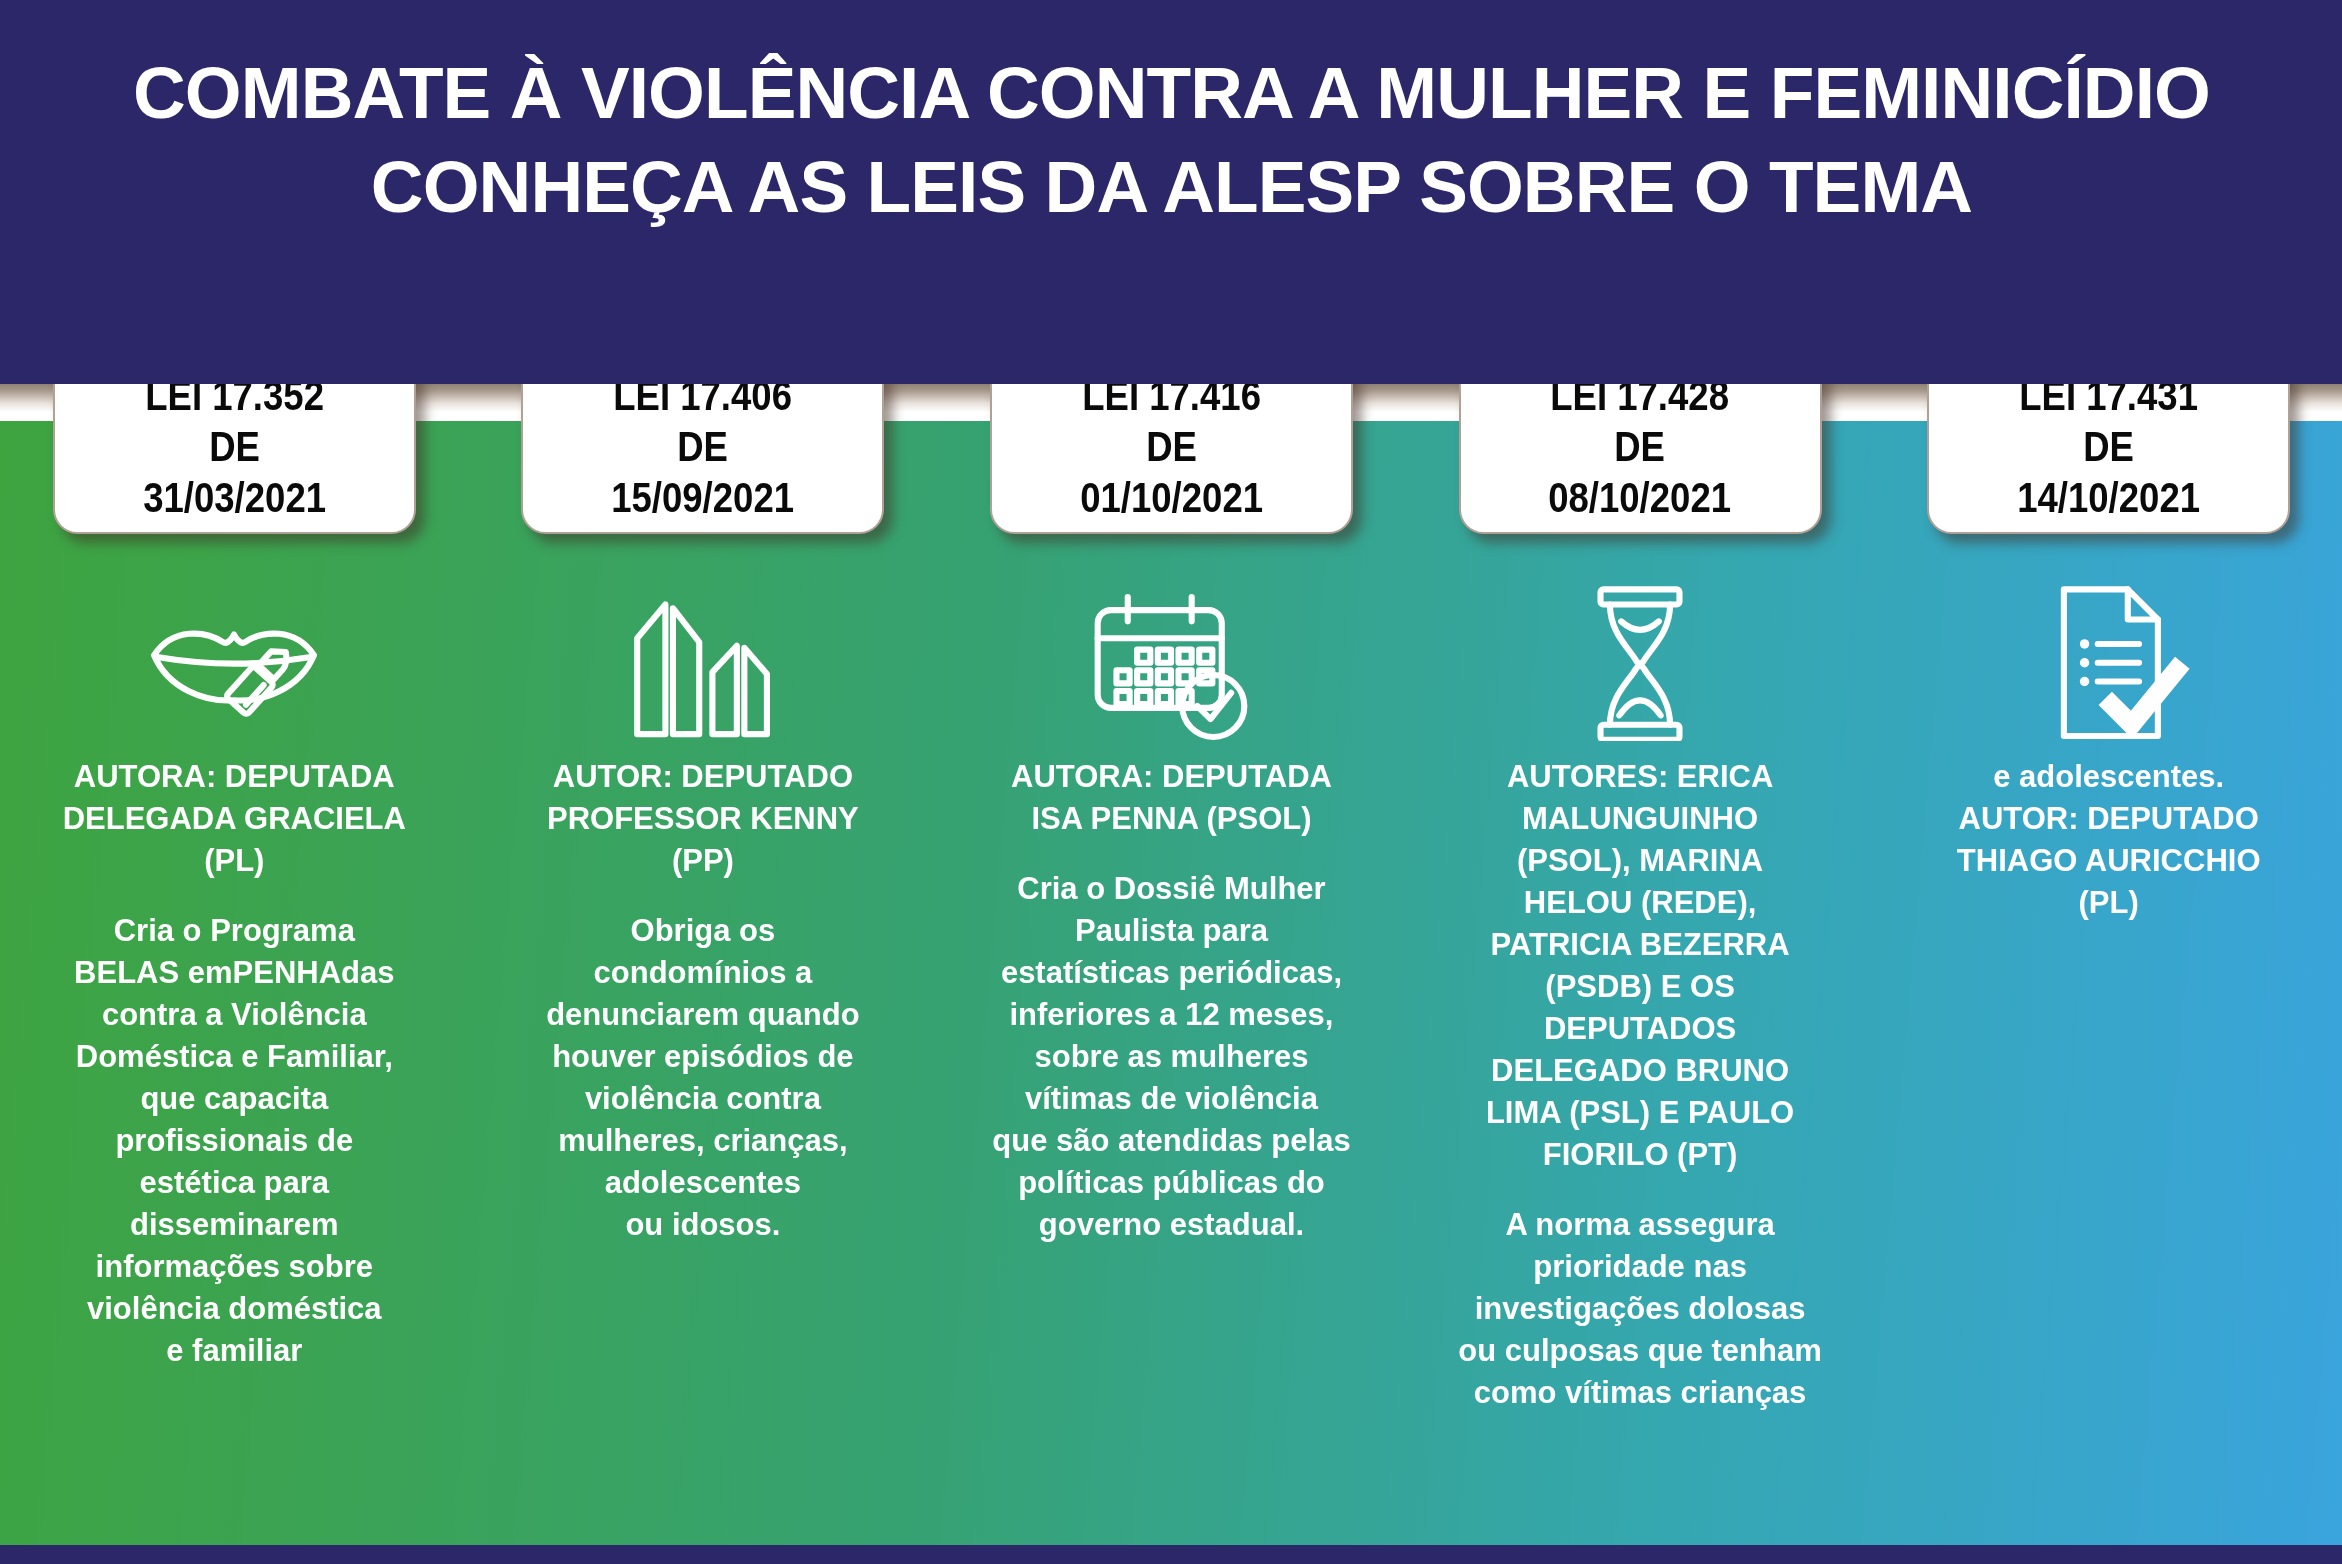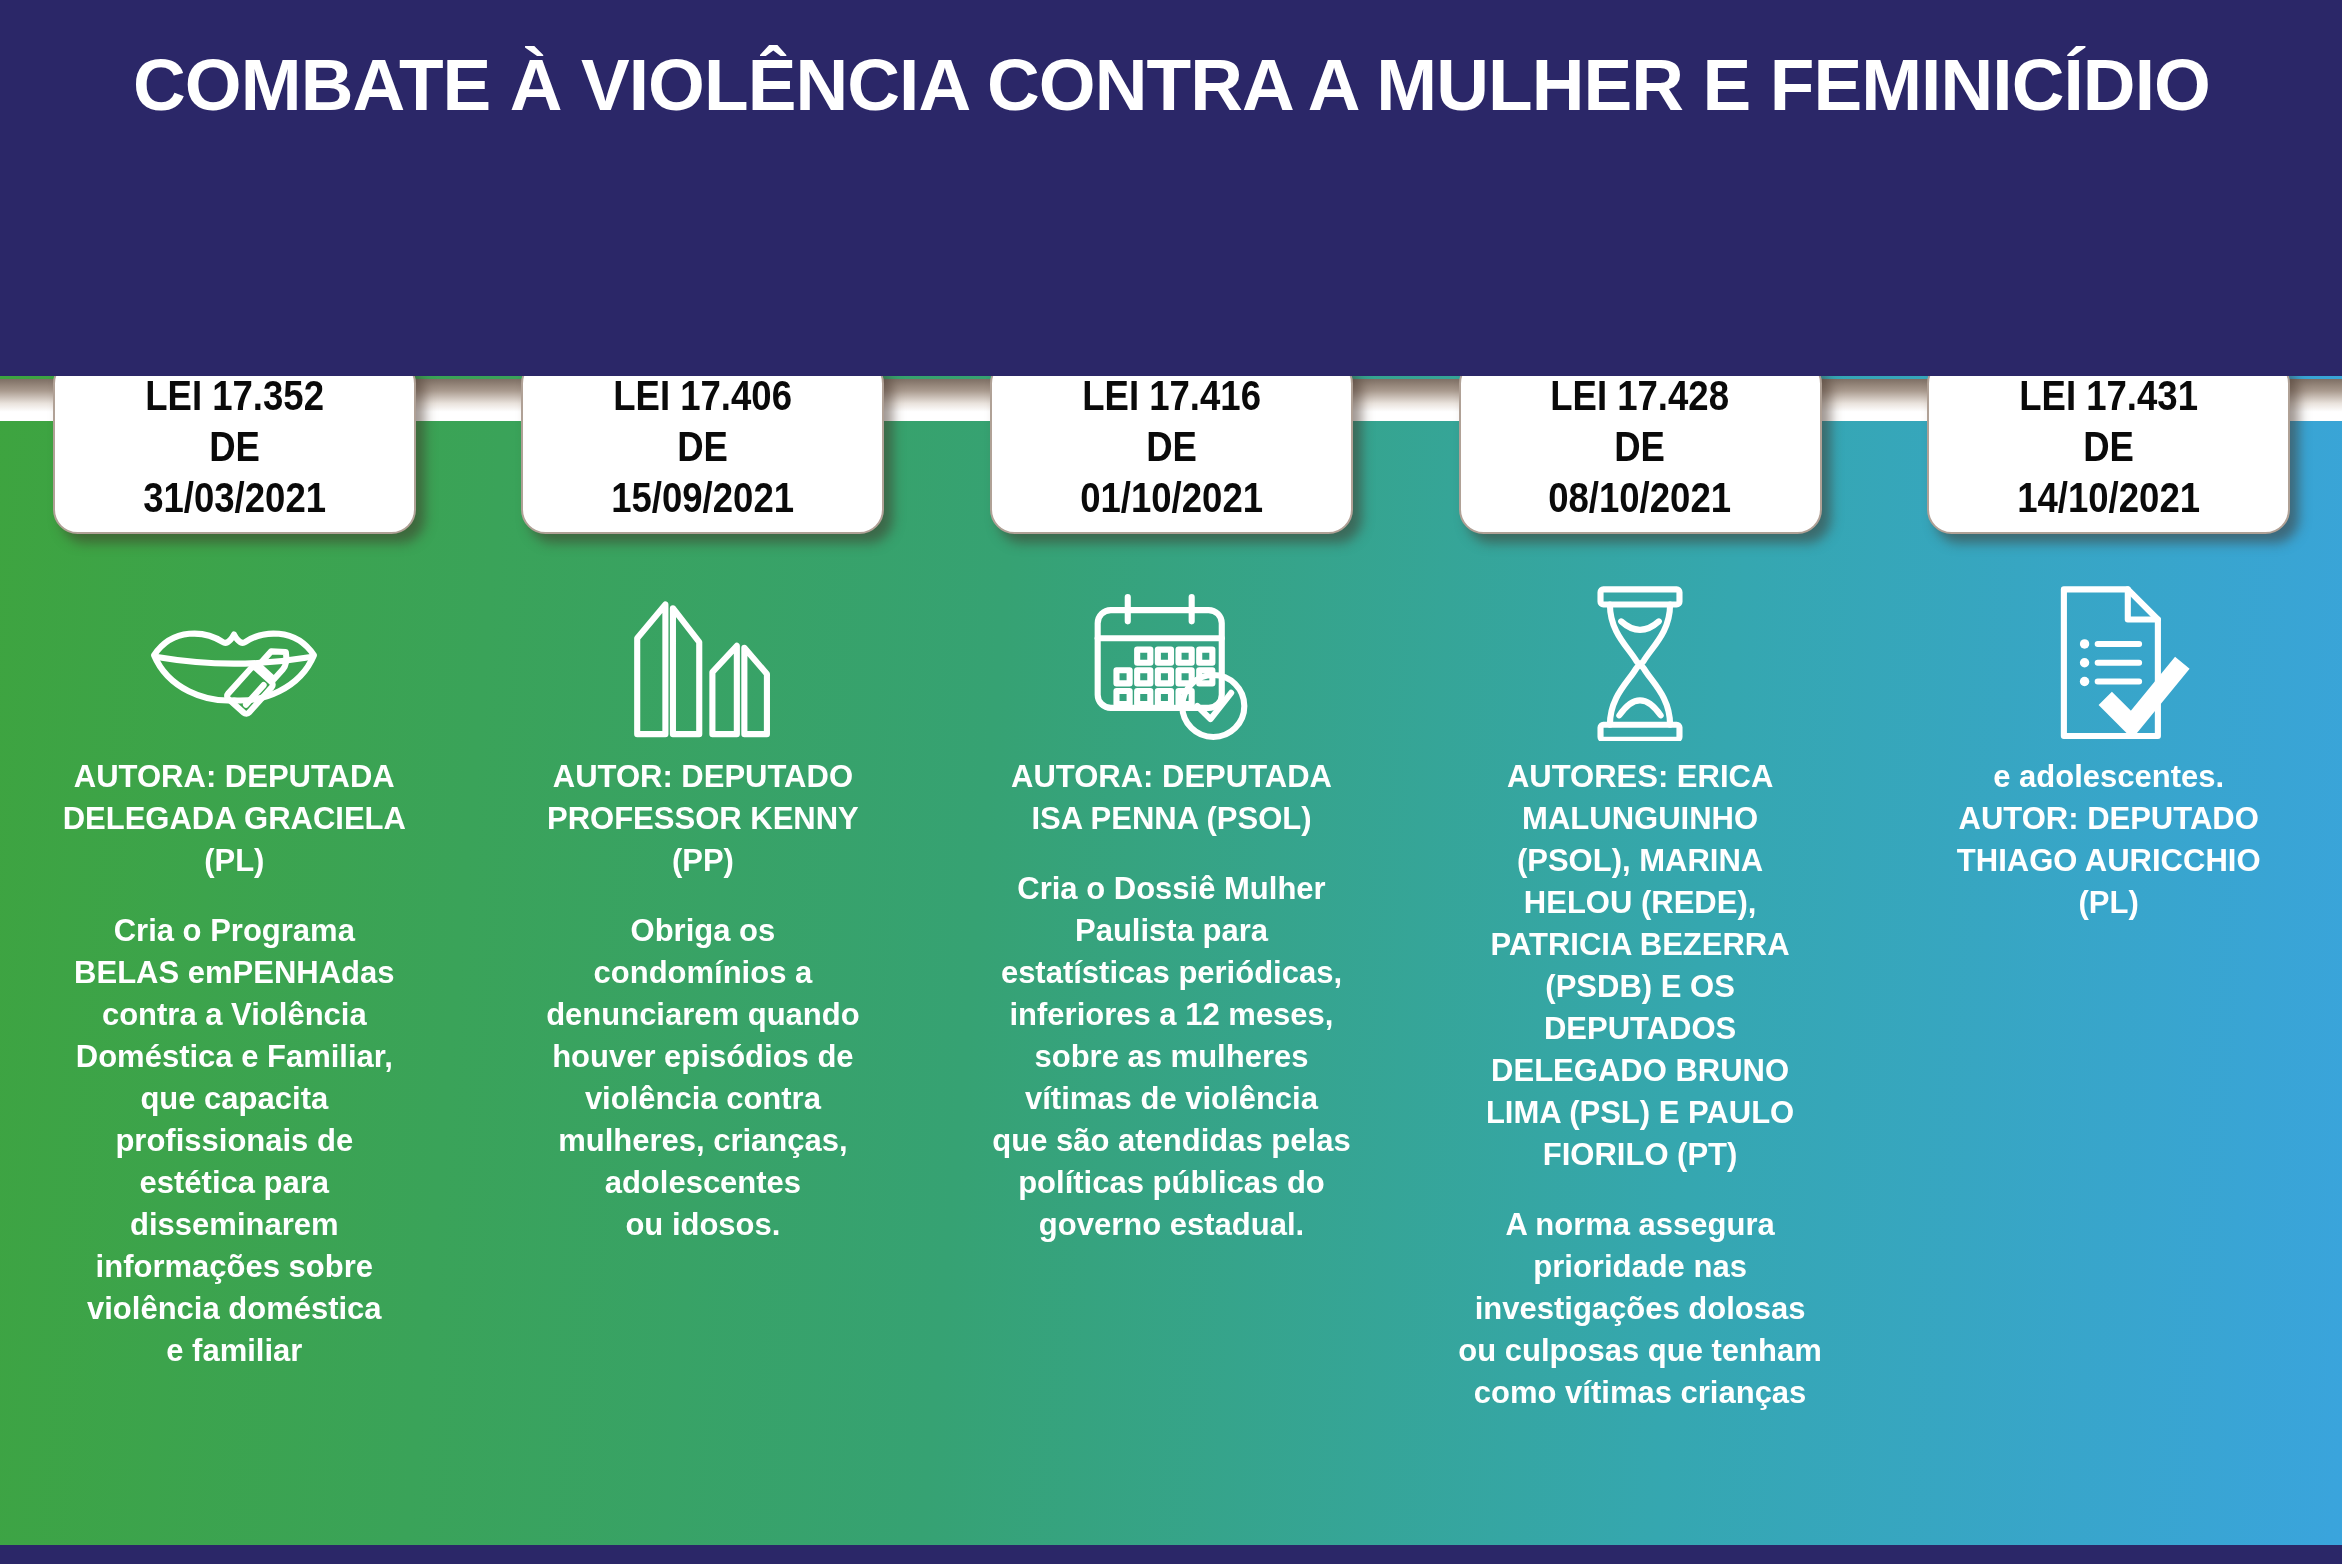--- a/index.html
+++ b/index.html
@@ -5,21 +5,21 @@
   html,body{margin:0;padding:0;}
   body{
     width:2343px;height:1564px;overflow:hidden;position:relative;
     font-family:"Liberation Sans",sans-serif;
     background:#2b2768;
   }
   .poster{position:absolute;inset:0;}
 
   
   .header{
-    position:absolute;top:0;left:0;width:100%;height:376px;
+    position:absolute;top:8px;left:0;width:100%;height:376px;
     background:#2b2768;color:#fff;text-align:center;
     padding-top:38px;box-sizing:border-box;z-index:4;
   }
   .title-line{
     font-size:73px;font-weight:bold;line-height:94px;
     letter-spacing:-0.9px;white-space:nowrap;
   }
 
   
   .canvas{
@@ -72,20 +72,21 @@
     background:#2b2768;z-index:5;
   }
 </style>
 </head>
 <body>
 
 <div class="poster">
 
   <div class="header">
     <div class="title-line">COMBATE À VIOLÊNCIA CONTRA A MULHER E FEMINICÍDIO</div>
+    <div class="title-line">CONHEÇA AS LEIS DA ALESP SOBRE O TEMA</div>
   </div>
 
   <div class="canvas">
     <div class="timeline-bar"></div>
 
     <div class="cols">
 
       <div class="col">
         <div class="law-box">
           <div class="law-box-text"><span>LEI 17.352</span><br><span>DE</span><br><span>31/03/2021</span></div>

